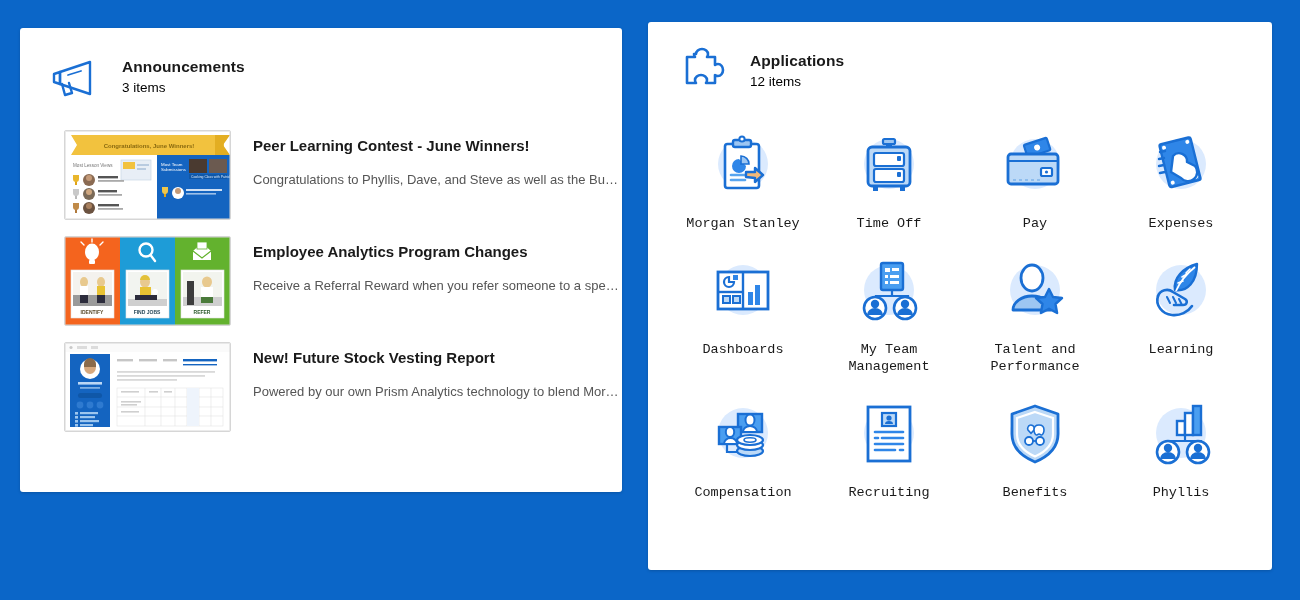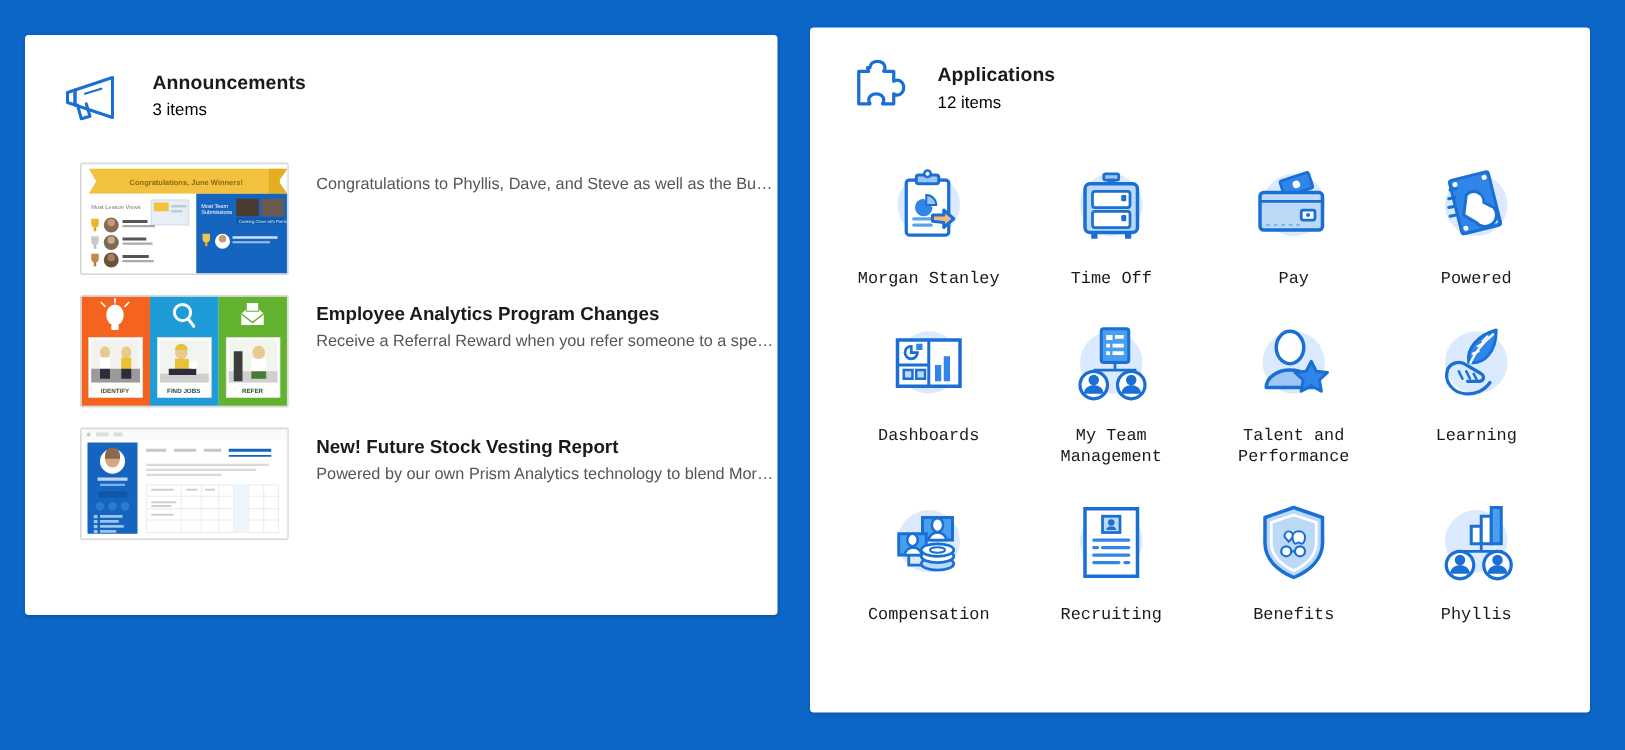--- a/index.html
+++ b/index.html
@@ -36,21 +36,21 @@
   
   .ann-list{margin-top:18px;}
   .ann-row{display:flex;align-items:flex-start;padding:8px 24px 8px 44px;cursor:pointer;}
   .thumb{
     width:165px;height:88px;flex:0 0 165px;
     border:1px solid #d6d6d6;border-radius:2px;overflow:hidden;background:#fff;
     position:relative;
   }
   .ann-text{margin-left:22px;padding-top:6px;}
   .ann-title{font-size:15px;font-weight:bold;color:#1a1a1a;line-height:20px;}
-  .ann-desc{font-size:13px;color:#555;margin-top:2px;line-height:17px;
+  .ann-desc{font-size:13px;color:#555;margin-top:15px;line-height:17px;
     max-width:372px;white-space:nowrap;overflow:hidden;text-overflow:ellipsis;}
 
   
   .t1{background:#fff;}
   
   
 
   
   .app-grid{
     margin-top:26px;
@@ -148,20 +148,21 @@
             <path d="M99 62 l2 0 0 4 -2 0 z" fill="#e0a418"></path>
             <path d="M97 56 h6 v4 a3 3 0 0 1 -6 0 z" fill="#f0c64a"></path>
             <circle cx="113" cy="62" r="6" fill="#fff"></circle>
             <circle cx="113" cy="60" r="3" fill="#c49a78"></circle>
             <rect x="121" y="58" width="36" height="2" fill="#cfe0f5"></rect>
             <rect x="121" y="62" width="30" height="1.6" fill="#9dc0e8"></rect>
             <rect x="0" y="0" width="165" height="88" fill="none" stroke="#d6d6d6" stroke-width="1"></rect>
           </svg>
         </div>
         <div class="ann-text">
+          <div class="ann-title">Peer Learning Contest - June Winners!</div>
           <div class="ann-desc">Congratulations to Phyllis, Dave, and Steve as well as the Bud…</div>
         </div>
       </div>
 
       <div class="ann-row">
         <div class="thumb">
           <svg viewBox="0 0 165 88" width="165" height="88">
             <rect x="0" y="0" width="55" height="88" fill="#f4641e"></rect>
             <rect x="55" y="0" width="55" height="88" fill="#1e9cd7"></rect>
             <rect x="110" y="0" width="55" height="88" fill="#63b22e"></rect>
@@ -386,21 +387,21 @@
             </g>
             <path d="M30 26 a8 8 0 0 1 14 6 l8 4 a8 8 0 0 1 -14 12 l-10 -6 z" fill="#ffffff" stroke="#1a6fd4" stroke-width="2.4" stroke-linejoin="round"></path>
             <g fill="none" stroke="#1a6fd4" stroke-width="2.4" stroke-linecap="round">
               <path d="M17 22 l5 -1"></path>
                 <path d="M16 29 l5 -1"></path>
                 <path d="M16 36 l5 -1"></path>
                 <path d="M17 43 l5 -1"></path>
             </g>
           </svg>
         </span>
-        <span class="app-label">Powered</span>
+        <span class="app-label">Expenses</span>
       </div>
 
       <div class="app-cell">
         <span class="app-icon">
           <svg viewBox="0 0 76 76" width="76" height="76">
             <circle cx="38" cy="34" r="25" fill="#dbeafe"></circle>
             <rect x="13" y="16" width="50" height="37" fill="#ffffff" stroke="#1a6fd4" stroke-width="2.8"></rect>
             <line x1="38" y1="16" x2="38" y2="53" stroke="#1a6fd4" stroke-width="2.4"></line>
             <line x1="13" y1="36" x2="38" y2="36" stroke="#1a6fd4" stroke-width="2.4"></line>
             <path d="M24 21 a5 5 0 1 0 5 5 h-5 z" fill="none" stroke="#1a6fd4" stroke-width="2.2"></path>

